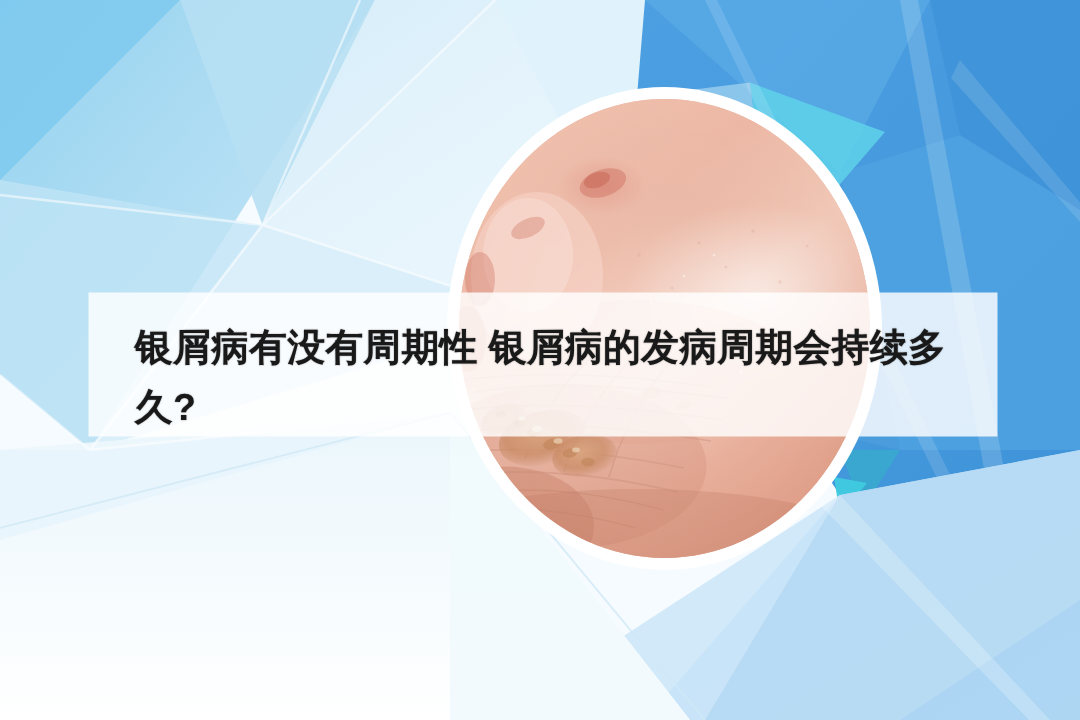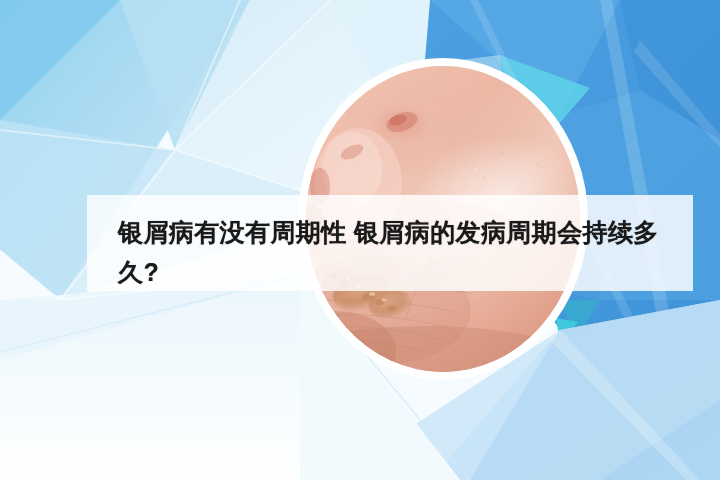--- a/index.html
+++ b/index.html
@@ -50,21 +50,20 @@
   .skin-svg { display:block; width:100%; height:100%; }
 
   
   .caption-band {
     position: absolute;
     left: 59px;
     top: 195px;
     width: 606px;
     height: 96px;
     background: rgba(255,255,255,0.82);
-    margin-left: 28px;
   }
   .caption-text {
     position: absolute;
     left: 31px;
     top: 17px;
     width: 556px;
     color: #191919;
     font-size: 25px;
     font-weight: 700;
     line-height: 40px;

